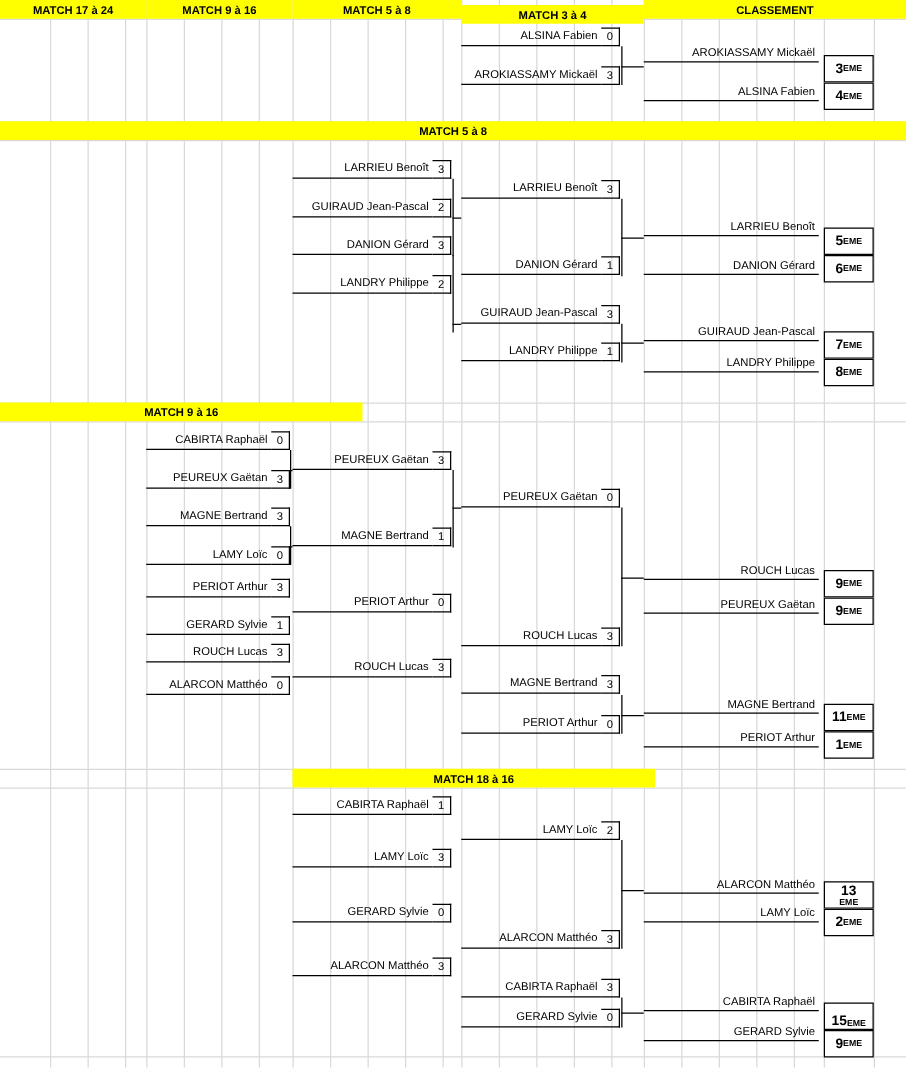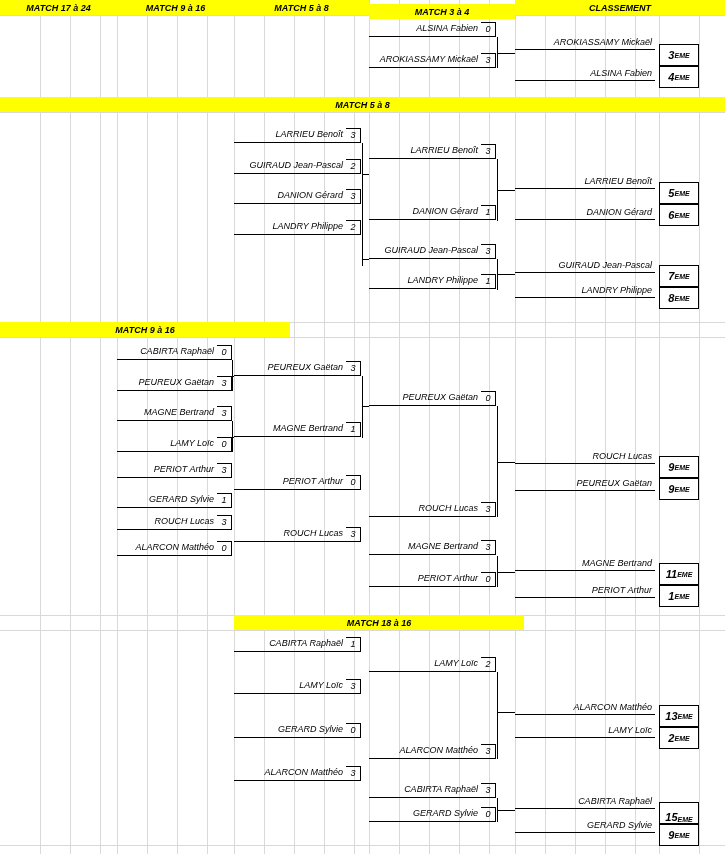--- a/index.html
+++ b/index.html
@@ -5,21 +5,21 @@
   html,body{margin:0;padding:0;}
   body{
     width:725px;height:854px;
     background:#ffffff;
     font-family:"Liberation Sans", sans-serif;
     font-size:9px;
     color:#000000;
     position:relative;
     overflow:hidden;
   }
-  #sheet{position:relative;width:624px;height:854px;font-style:italic;}
+  #sheet{position:relative;width:624px;height:854px;}
 
   
   .vline{position:absolute;top:0;width:1px;background:#d9d9d9;}
   .hline{position:absolute;left:0;width:725px;height:1px;background:#d9d9d9;}
 
   .hdr{
     position:absolute;
     height:15px;
     background:#ffff00;
     color:#000;
@@ -350,21 +350,21 @@
         <sup>EME</sup>
       </div>
       <div class="rank" style="left: 659px; top: 563px;">
         <span>11</span>
         <sup>EME</sup>
       </div>
       <div class="rank" style="left: 659px; top: 585px;">
         <span>1</span>
         <sup>EME</sup>
       </div>
-      <div class="rank" style="left: 659px; top: 705px;">
+      <div class="rank" style="left: 659px; top: 705px; flex-direction: column;">
         <span>13</span>
         <sup>EME</sup>
       </div>
       <div class="rank" style="left: 659px; top: 727px;">
         <span>2</span>
         <sup>EME</sup>
       </div>
       <div class="rank" style="left: 659px; top: 802px; align-items: flex-end;">
         <span>15</span>
         <sup>EME</sup>

